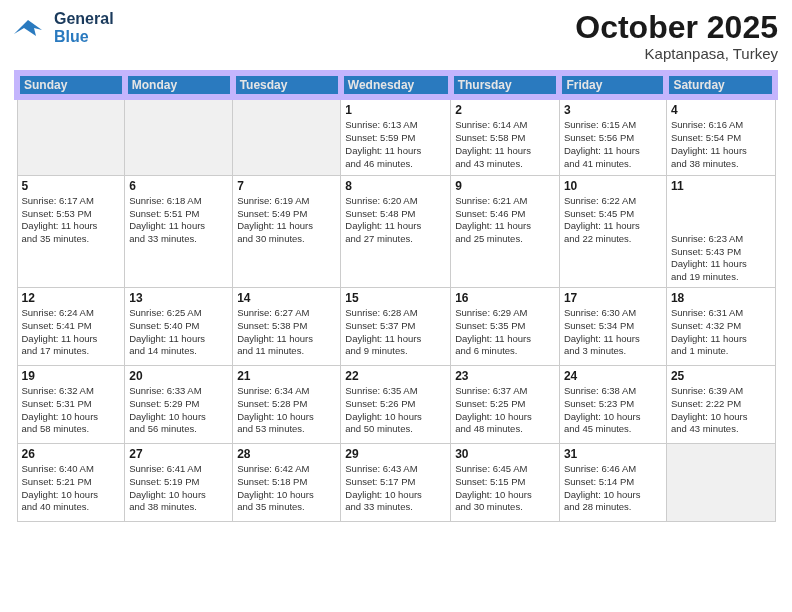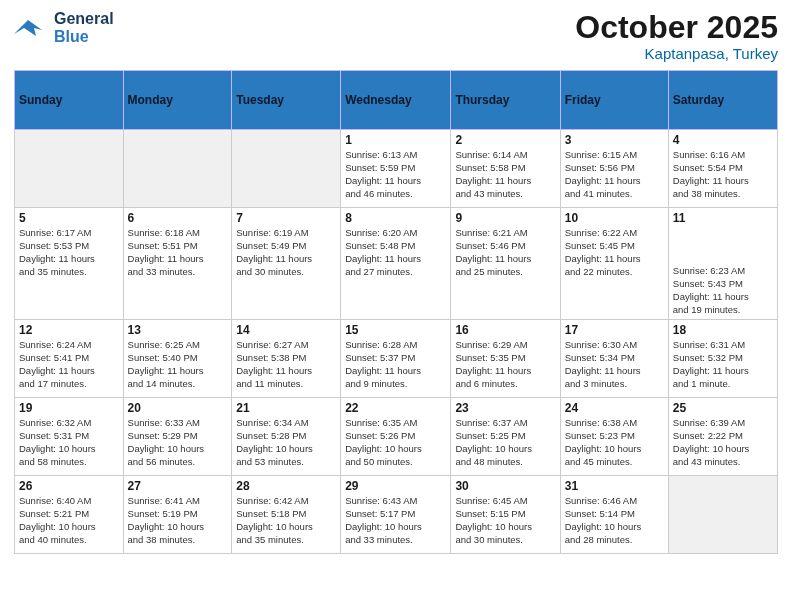--- a/index.html
+++ b/index.html
@@ -35,35 +35,35 @@
       text-align: right;
     }
     .month-title {
       font-size: 32px;
       font-weight: bold;
       color: #1a1a1a;
       line-height: 1.1;
     }
     .location {
       font-size: 15px;
-      color: #0369a1;
+      color: #404040;
     }
     .calendar {
       width: 100%;
       border-collapse: collapse;
       border: 1px solid #ccc;
     }
     .calendar th {
       background: #2a7abf;
-      color: #0f172a;
+      color: #e5e5e5;
       font-size: 12px;
       font-weight: bold;
-      padding: 22px 4px;
+      padding: 2px 4px;
       text-align: left;
-      border: 1px solid #c4b5fd;
+      border: 6px solid #c4b5fd;
     }
     .calendar td {
       vertical-align: top;
       border: 1px solid #ccc;
       padding: 3px 4px;
       width: 113px;
       min-height: 70px;
       font-size: 10px;
       color: #222;
       background: #fff;
@@ -242,21 +242,21 @@
           <td>
             <div class="day-number">17</div>
             <div class="day-info" style="white-space: pre-line;">Sunrise: 6:30 AM
 Sunset: 5:34 PM
 Daylight: 11 hours
 and 3 minutes.</div>
           </td>
           <td>
             <div class="day-number">18</div>
             <div class="day-info" style="white-space: pre-line;">Sunrise: 6:31 AM
-Sunset: 5:32 PM
+Sunset: 4:32 PM
 Daylight: 11 hours
 and 1 minute.</div>
           </td>
         </tr>
         <tr class="week-row">
           <td>
             <div class="day-number">19</div>
             <div class="day-info" style="white-space: pre-line;">Sunrise: 6:32 AM
 Sunset: 5:31 PM
 Daylight: 10 hours

